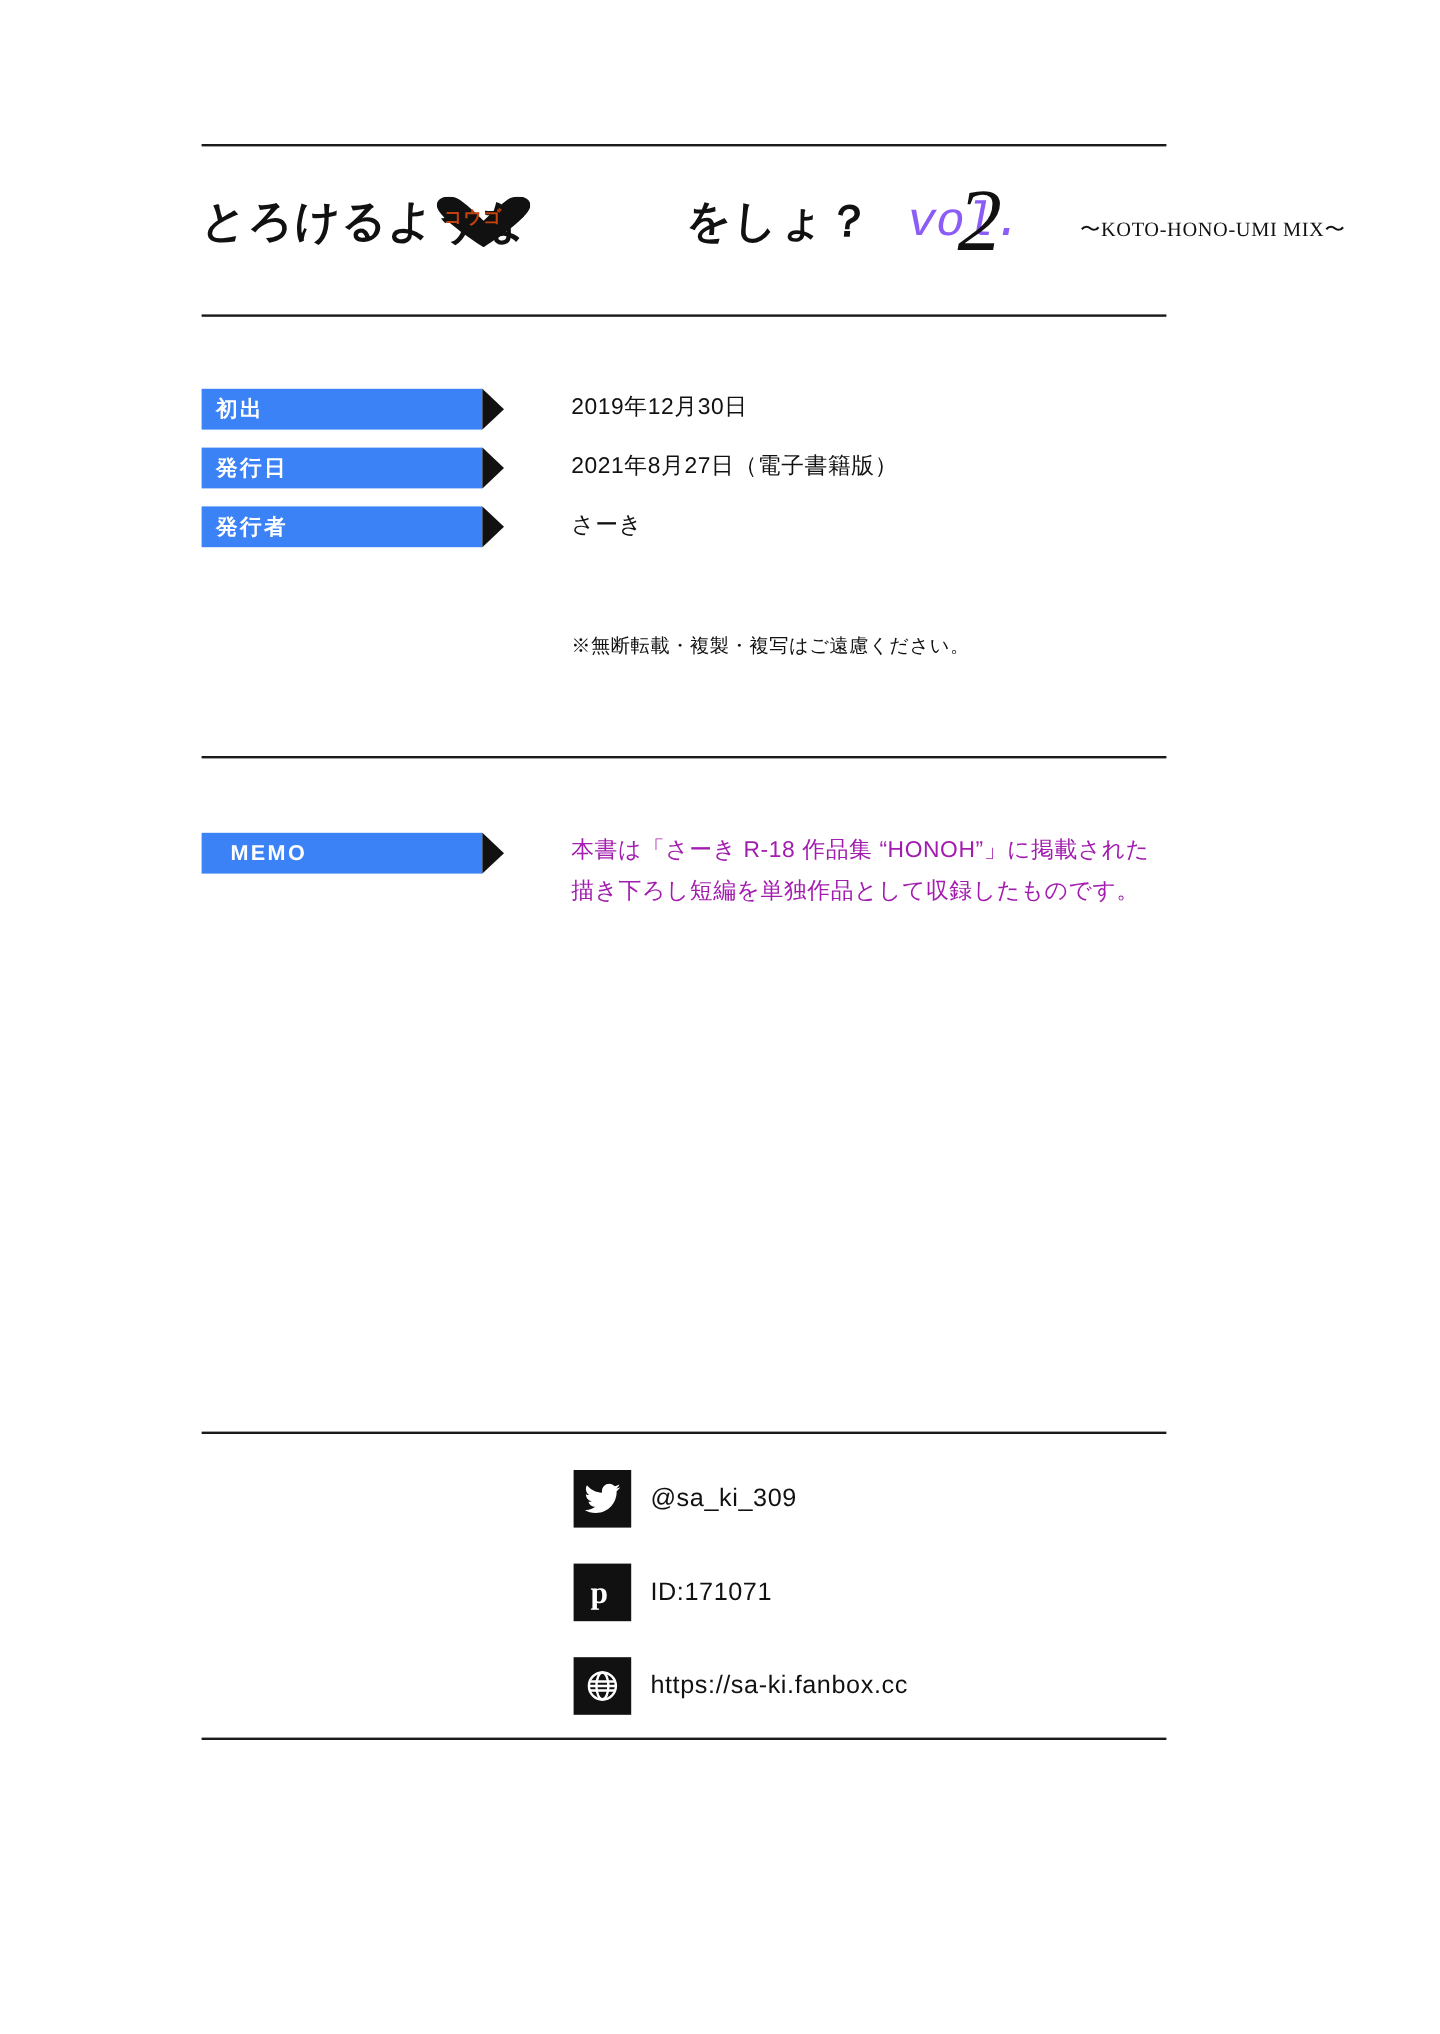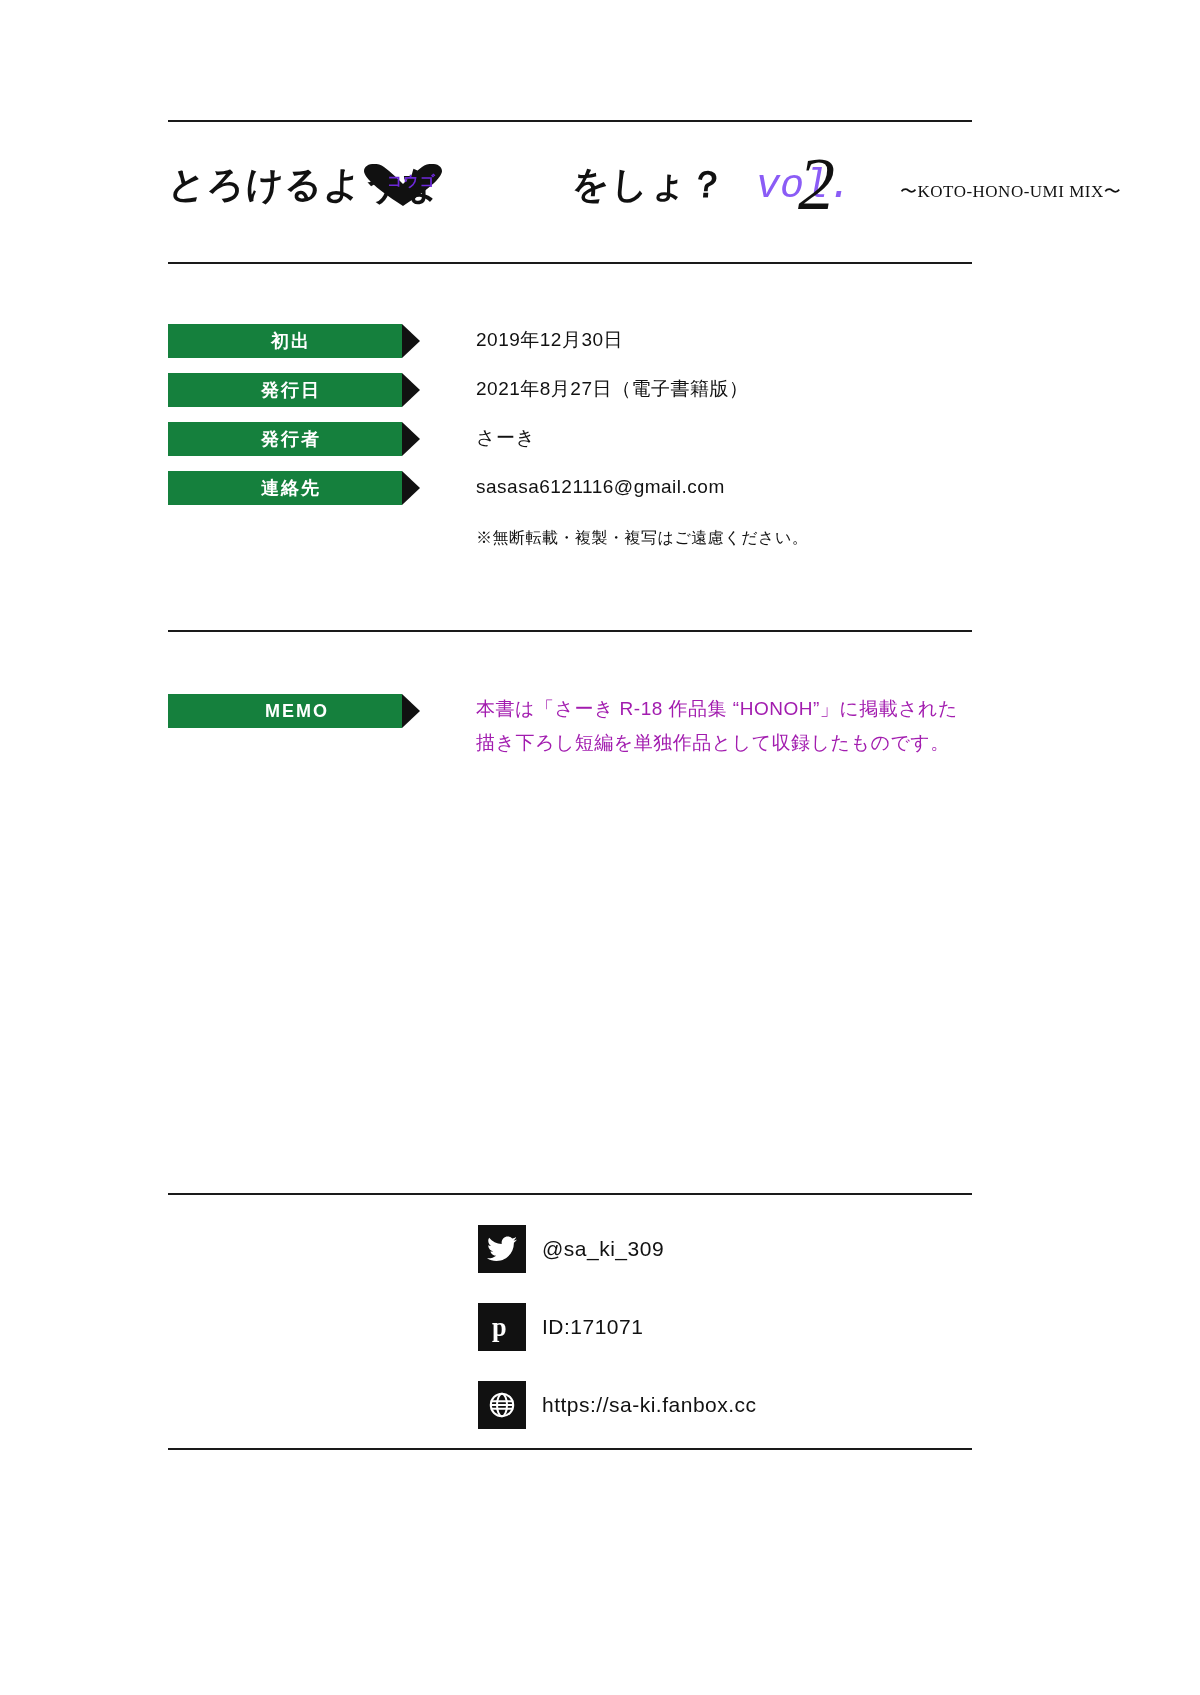--- a/index.html
+++ b/index.html
@@ -70,22 +70,22 @@
     width: 78px;
     height: 42px;
     background: #111;
     clip-path: path("M39 42 C 8 22, 0 12, 0 7 C 0 0, 12 -3, 20 3 C 27 8, 33 14, 39 20 C 45 14, 51 8, 58 3 C 66 -3, 78 0, 78 7 C 78 12, 70 22, 39 42 Z");
   }
   .heart-text {
     position: absolute;
     left: 6px;
     top: 14px;
     width: 66px;
-    text-align: right;
-    color: #6d28d9;
+    text-align: left;
+    color: #c2410c;
     font-size: 15px;
     font-weight: 700;
     letter-spacing: 1px;
     font-family: Liberation Serif, serif;
   }
   .title-vol {
     position: absolute;
     left: 588px;
     top: 24px;
     font-family: Liberation Mono, monospace;
@@ -124,29 +124,28 @@
     position: relative;
     height: 49px;
     margin-bottom: 0px;
   }
   .tag {
     position: absolute;
     left: 0;
     top: 0;
     width: 234px;
     height: 34px;
-    background: #15803d;
+    background: #3b82f6;
     color: #ffffff;
     font-size: 18px;
     font-weight: 700;
     letter-spacing: 2px;
     line-height: 34px;
     padding-left: 12px;
     box-sizing: border-box;
-    text-align: center;
   }
   .tag::after {
     content: "";
     position: absolute;
     right: -18px;
     top: 0;
     width: 0;
     height: 0;
     border-top: 17px solid transparent;
     border-bottom: 17px solid transparent;
@@ -253,24 +252,20 @@
     <div class="row">
       <div class="tag">発行日</div>
       <div class="val">2021年8月27日（電子書籍版）</div>
     </div>
 
     <div class="row">
       <div class="tag">発行者</div>
       <div class="val">さーき</div>
     </div>
 
-    <div class="row">
-      <div class="tag">連絡先</div>
-      <div class="val">sasasa6121116@gmail.com</div>
-    </div>
 
     <div class="note">※無断転載・複製・複写はご遠慮ください。</div>
   </div>
 
   <div class="rule mid"></div>
 
   <div class="memo">
     <div class="tag latin">MEMO</div>
     <div class="memo-text">
       <div>本書は「さーき R-18 作品集 “HONOH”」に掲載された</div>

